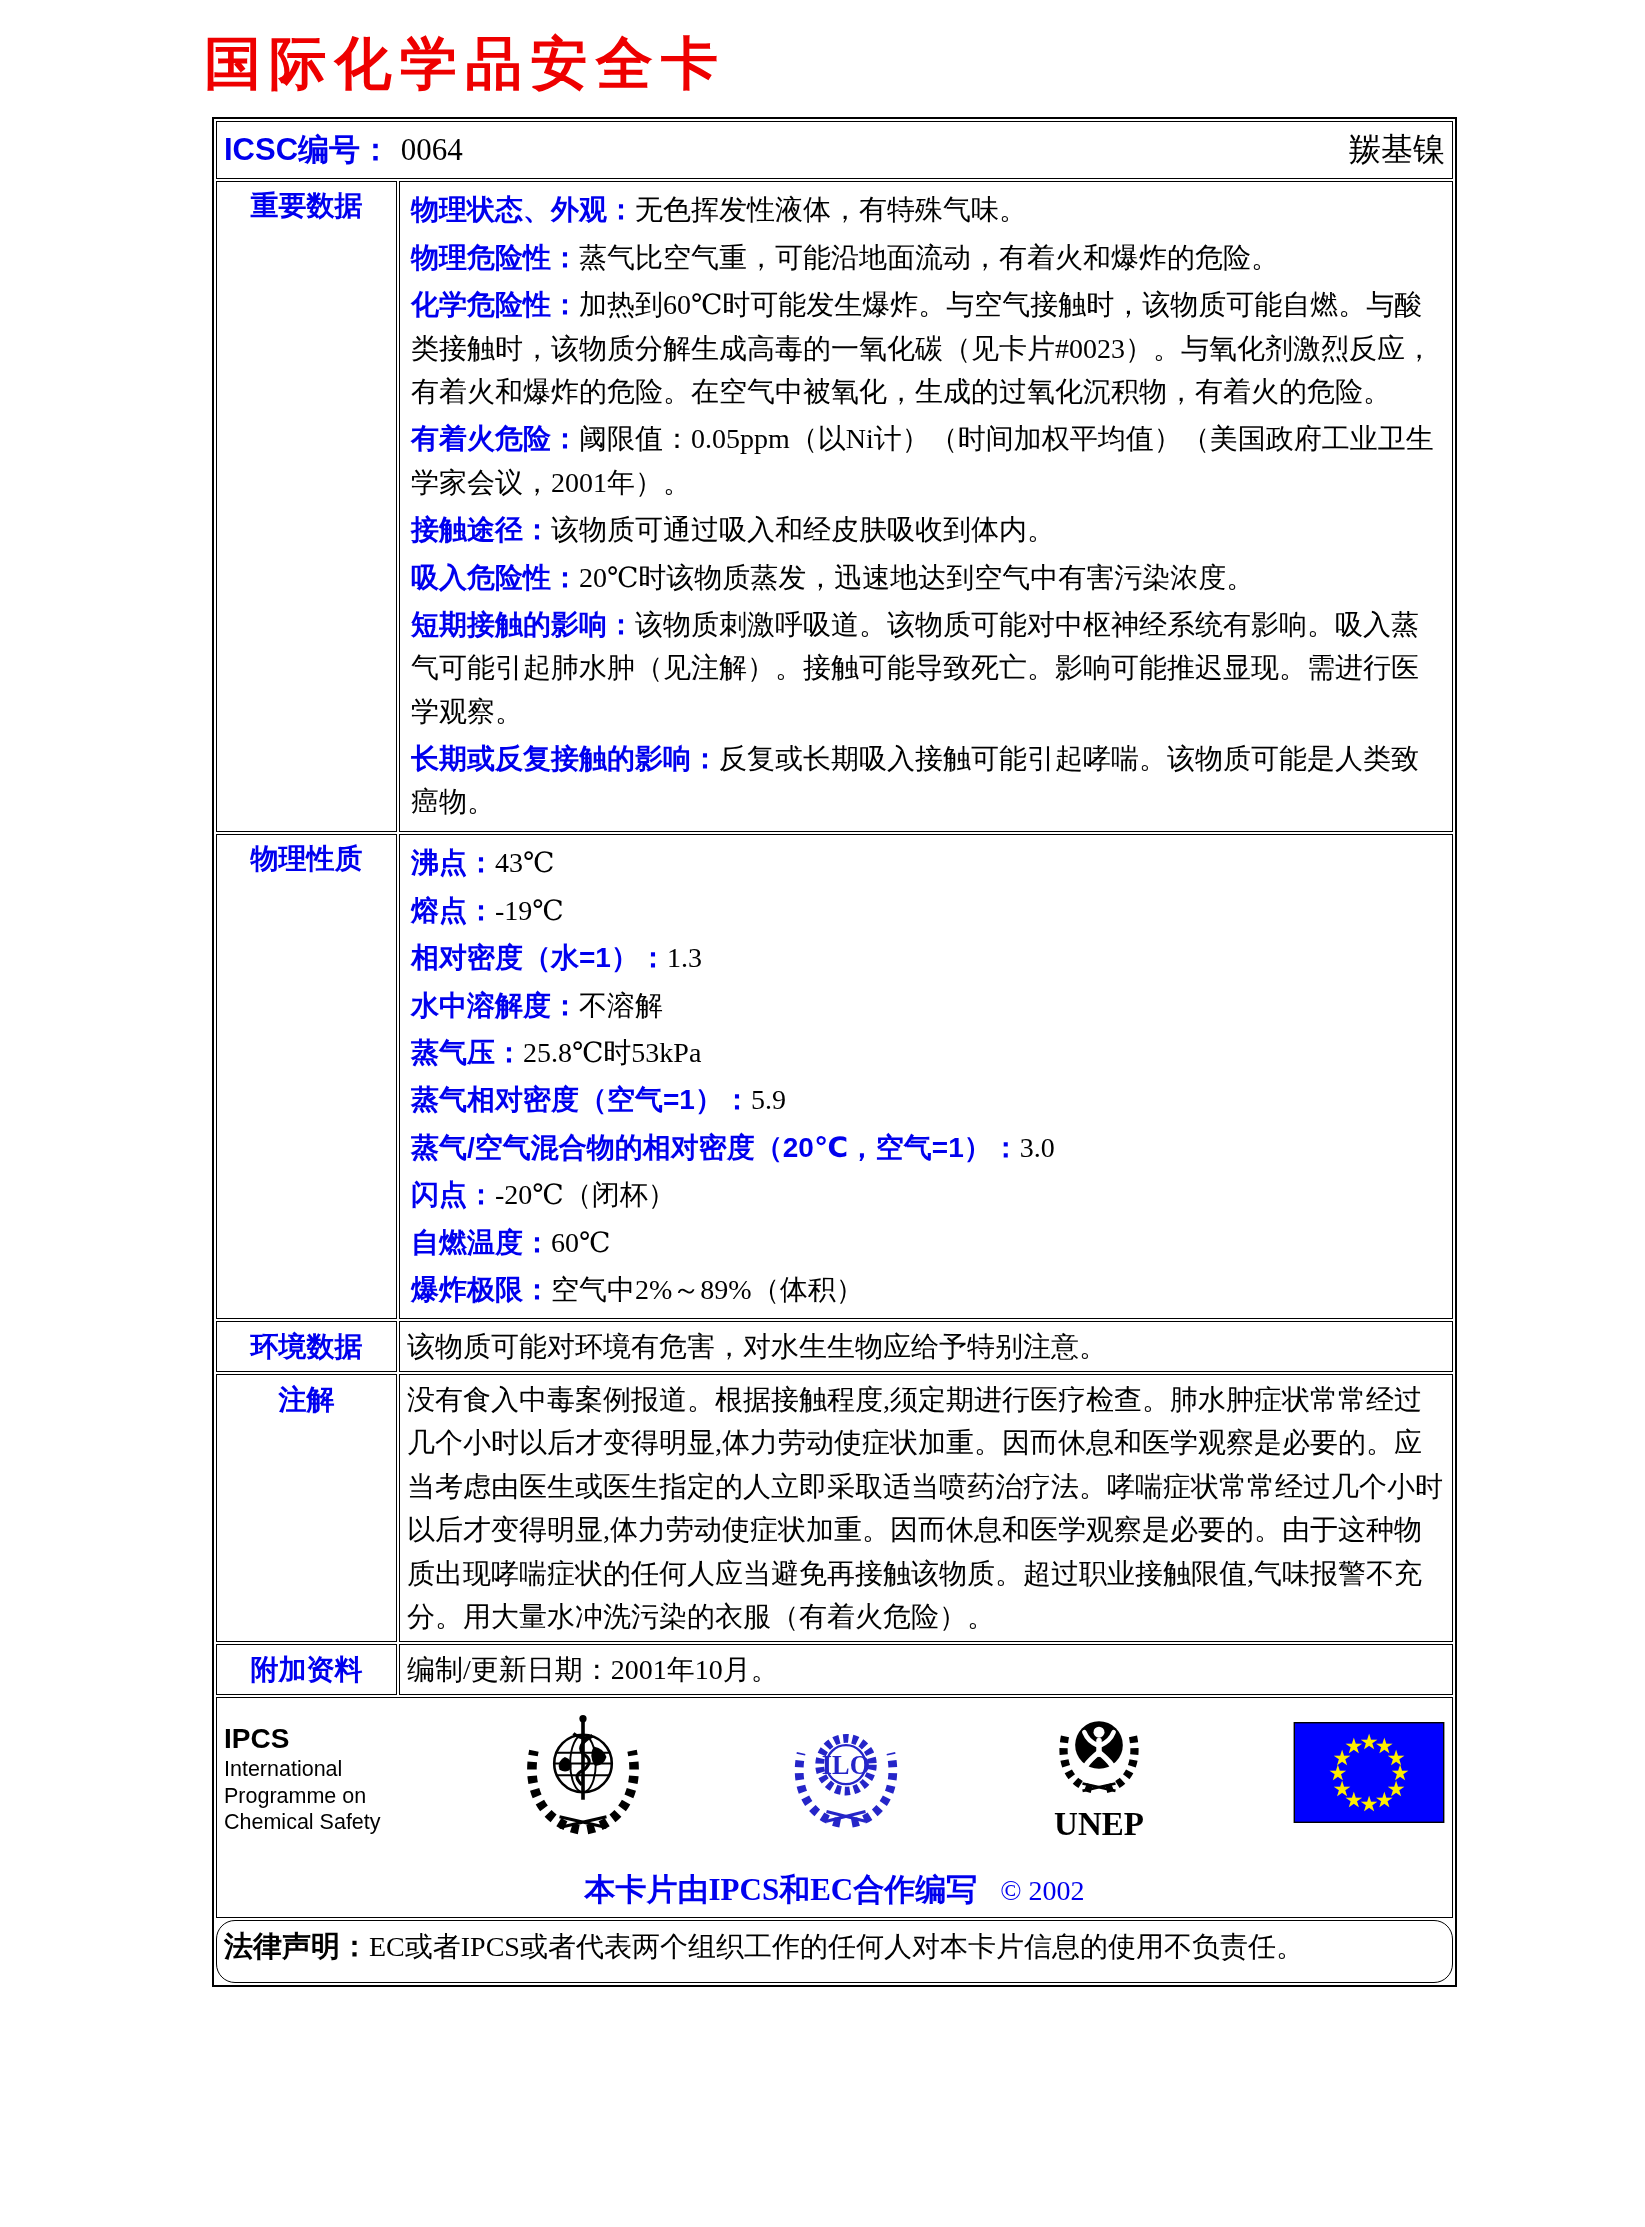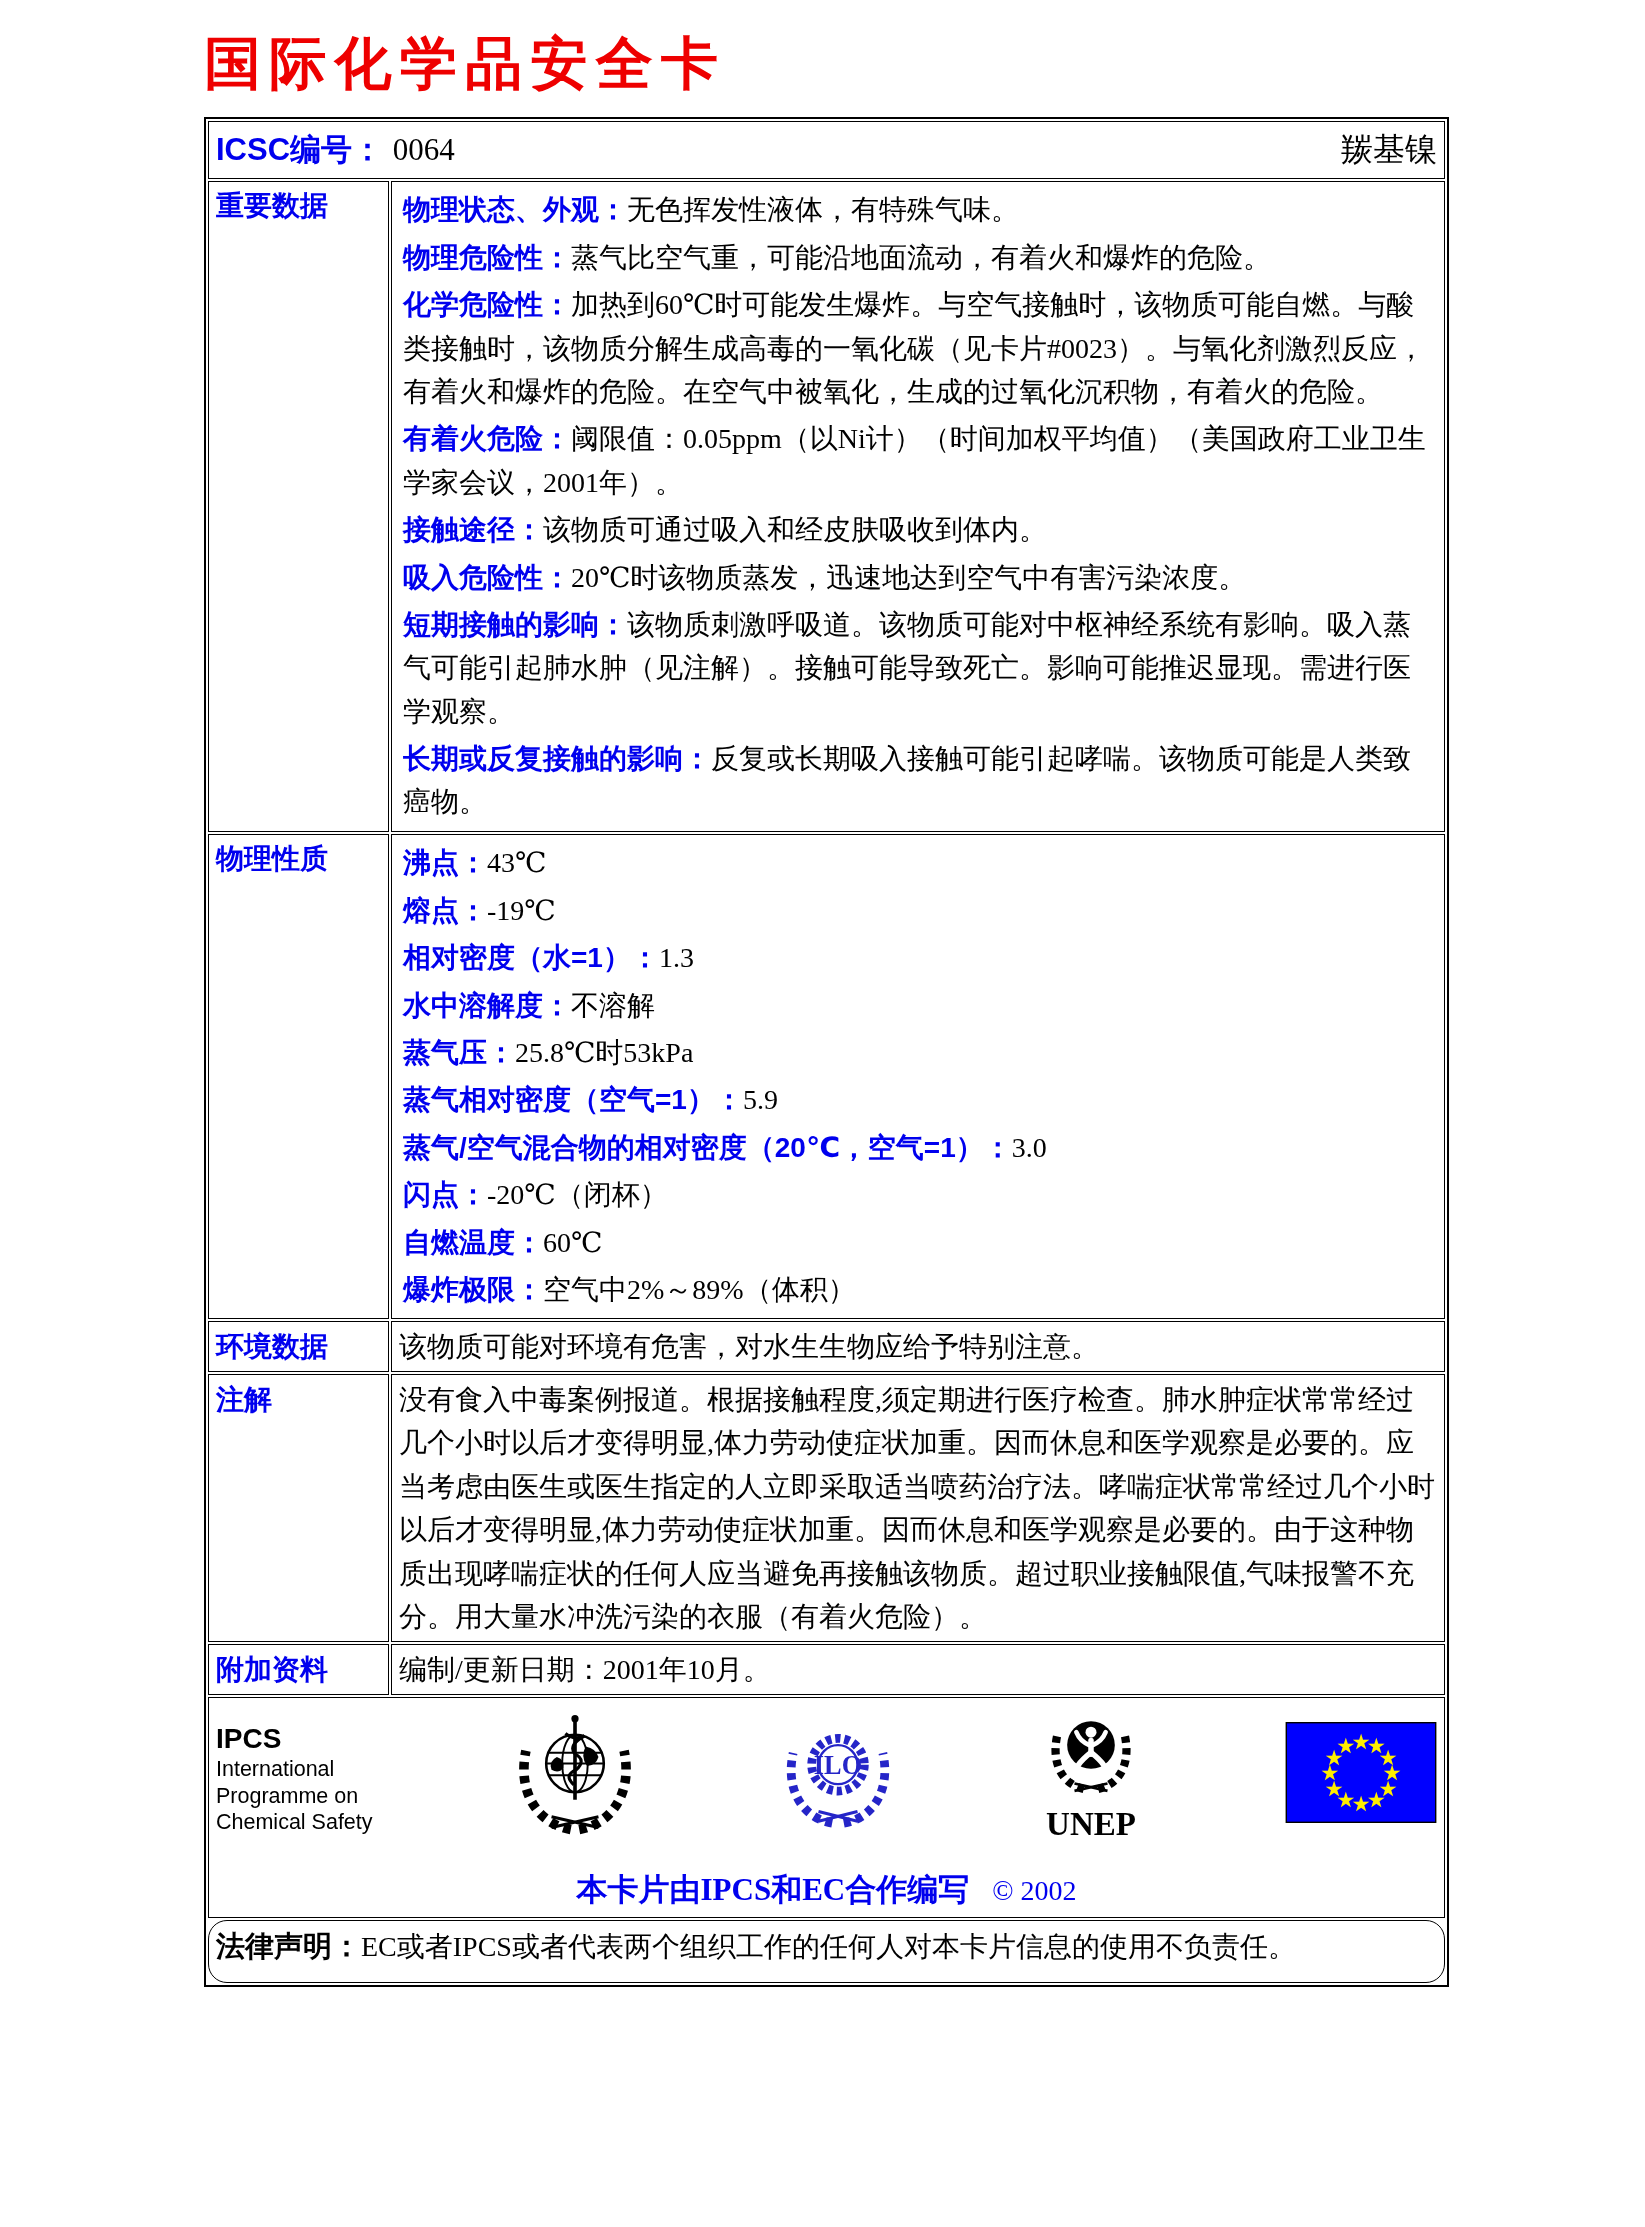--- a/index.html
+++ b/index.html
@@ -1,25 +1,25 @@
 <!DOCTYPE html>
 <html lang="zh" style="font-size:11px"><head>
 <meta charset="utf-8">
 <style>
   html,body{margin:0;padding:0;background:#fff;}
   .page{position:relative;width:1646px;height:2227px;background:#fff;overflow:hidden;
         font-family:"Liberation Serif","DejaVu Serif",serif;color:#000;}
   .doc-title{position:absolute;top:26.4px;left:204px;width:1245px;text-align:left;
         font-size:57px;font-weight:bold;letter-spacing:8.3px;color:#ee0000;
         font-family:"Liberation Serif","DejaVu Serif",serif;}
-  table.card{position:absolute;top:117px;left:204px;width:1245px;
+  table.card{position:absolute;top:117px;left:212px;width:1245px;
         border:2.8px solid #000;border-spacing:2.8px;border-collapse:separate;}
   table.card td{border:1.4px solid #000;padding:2.8px 7px;vertical-align:top;
         font-size:28px;line-height:1.55;}
-  td.labelcell{width:165px;vertical-align:middle;
+  td.labelcell{width:165px;text-align:center;vertical-align:middle;
         color:#0000ee;font-weight:bold;font-size:32px;
         font-family:"Liberation Sans","DejaVu Sans",sans-serif;padding:2.8px 1.4px;}
   tr.headrow td{height:50px;vertical-align:middle;}
   .headflex{display:flex;justify-content:space-between;align-items:center;}
   .head-left{white-space:nowrap;}
   .head-label{color:#0000ee;font-weight:bold;font-size:31px;
         font-family:"Liberation Sans","DejaVu Sans",sans-serif;}
   .head-number{font-size:31px;margin-left:9.7px;}
   .head-name{font-size:32px;}
   .field{margin:4px;}

